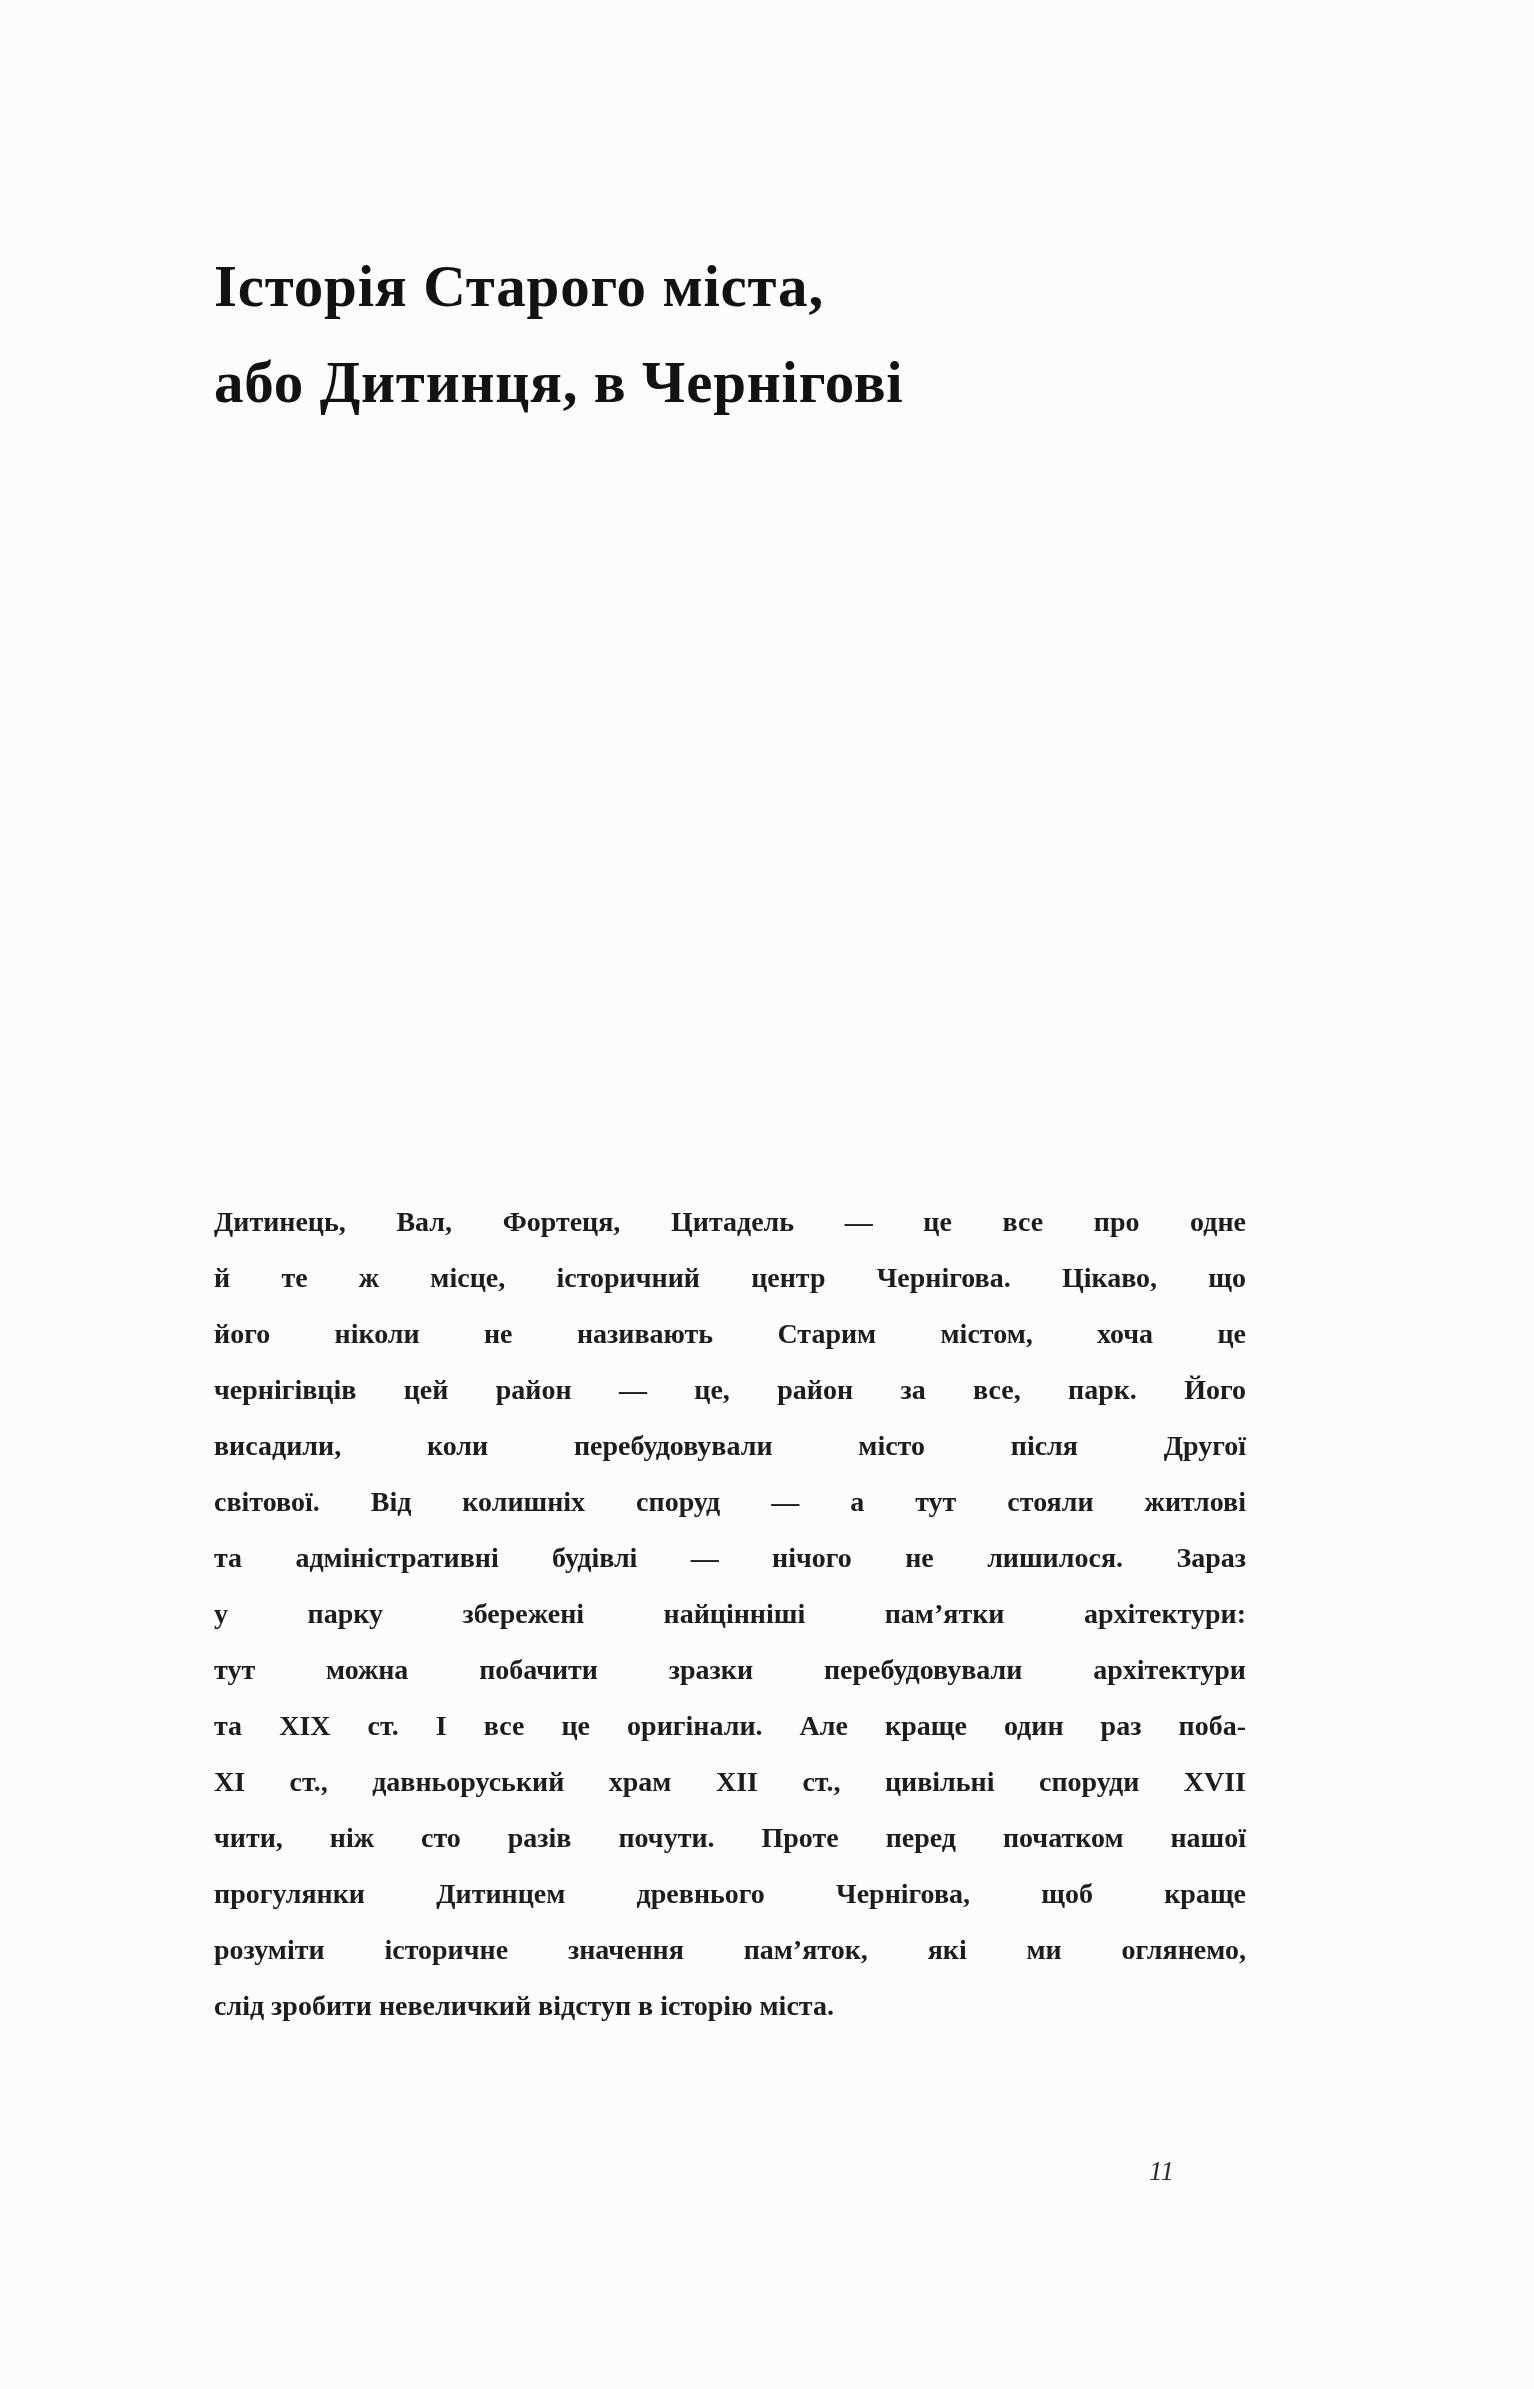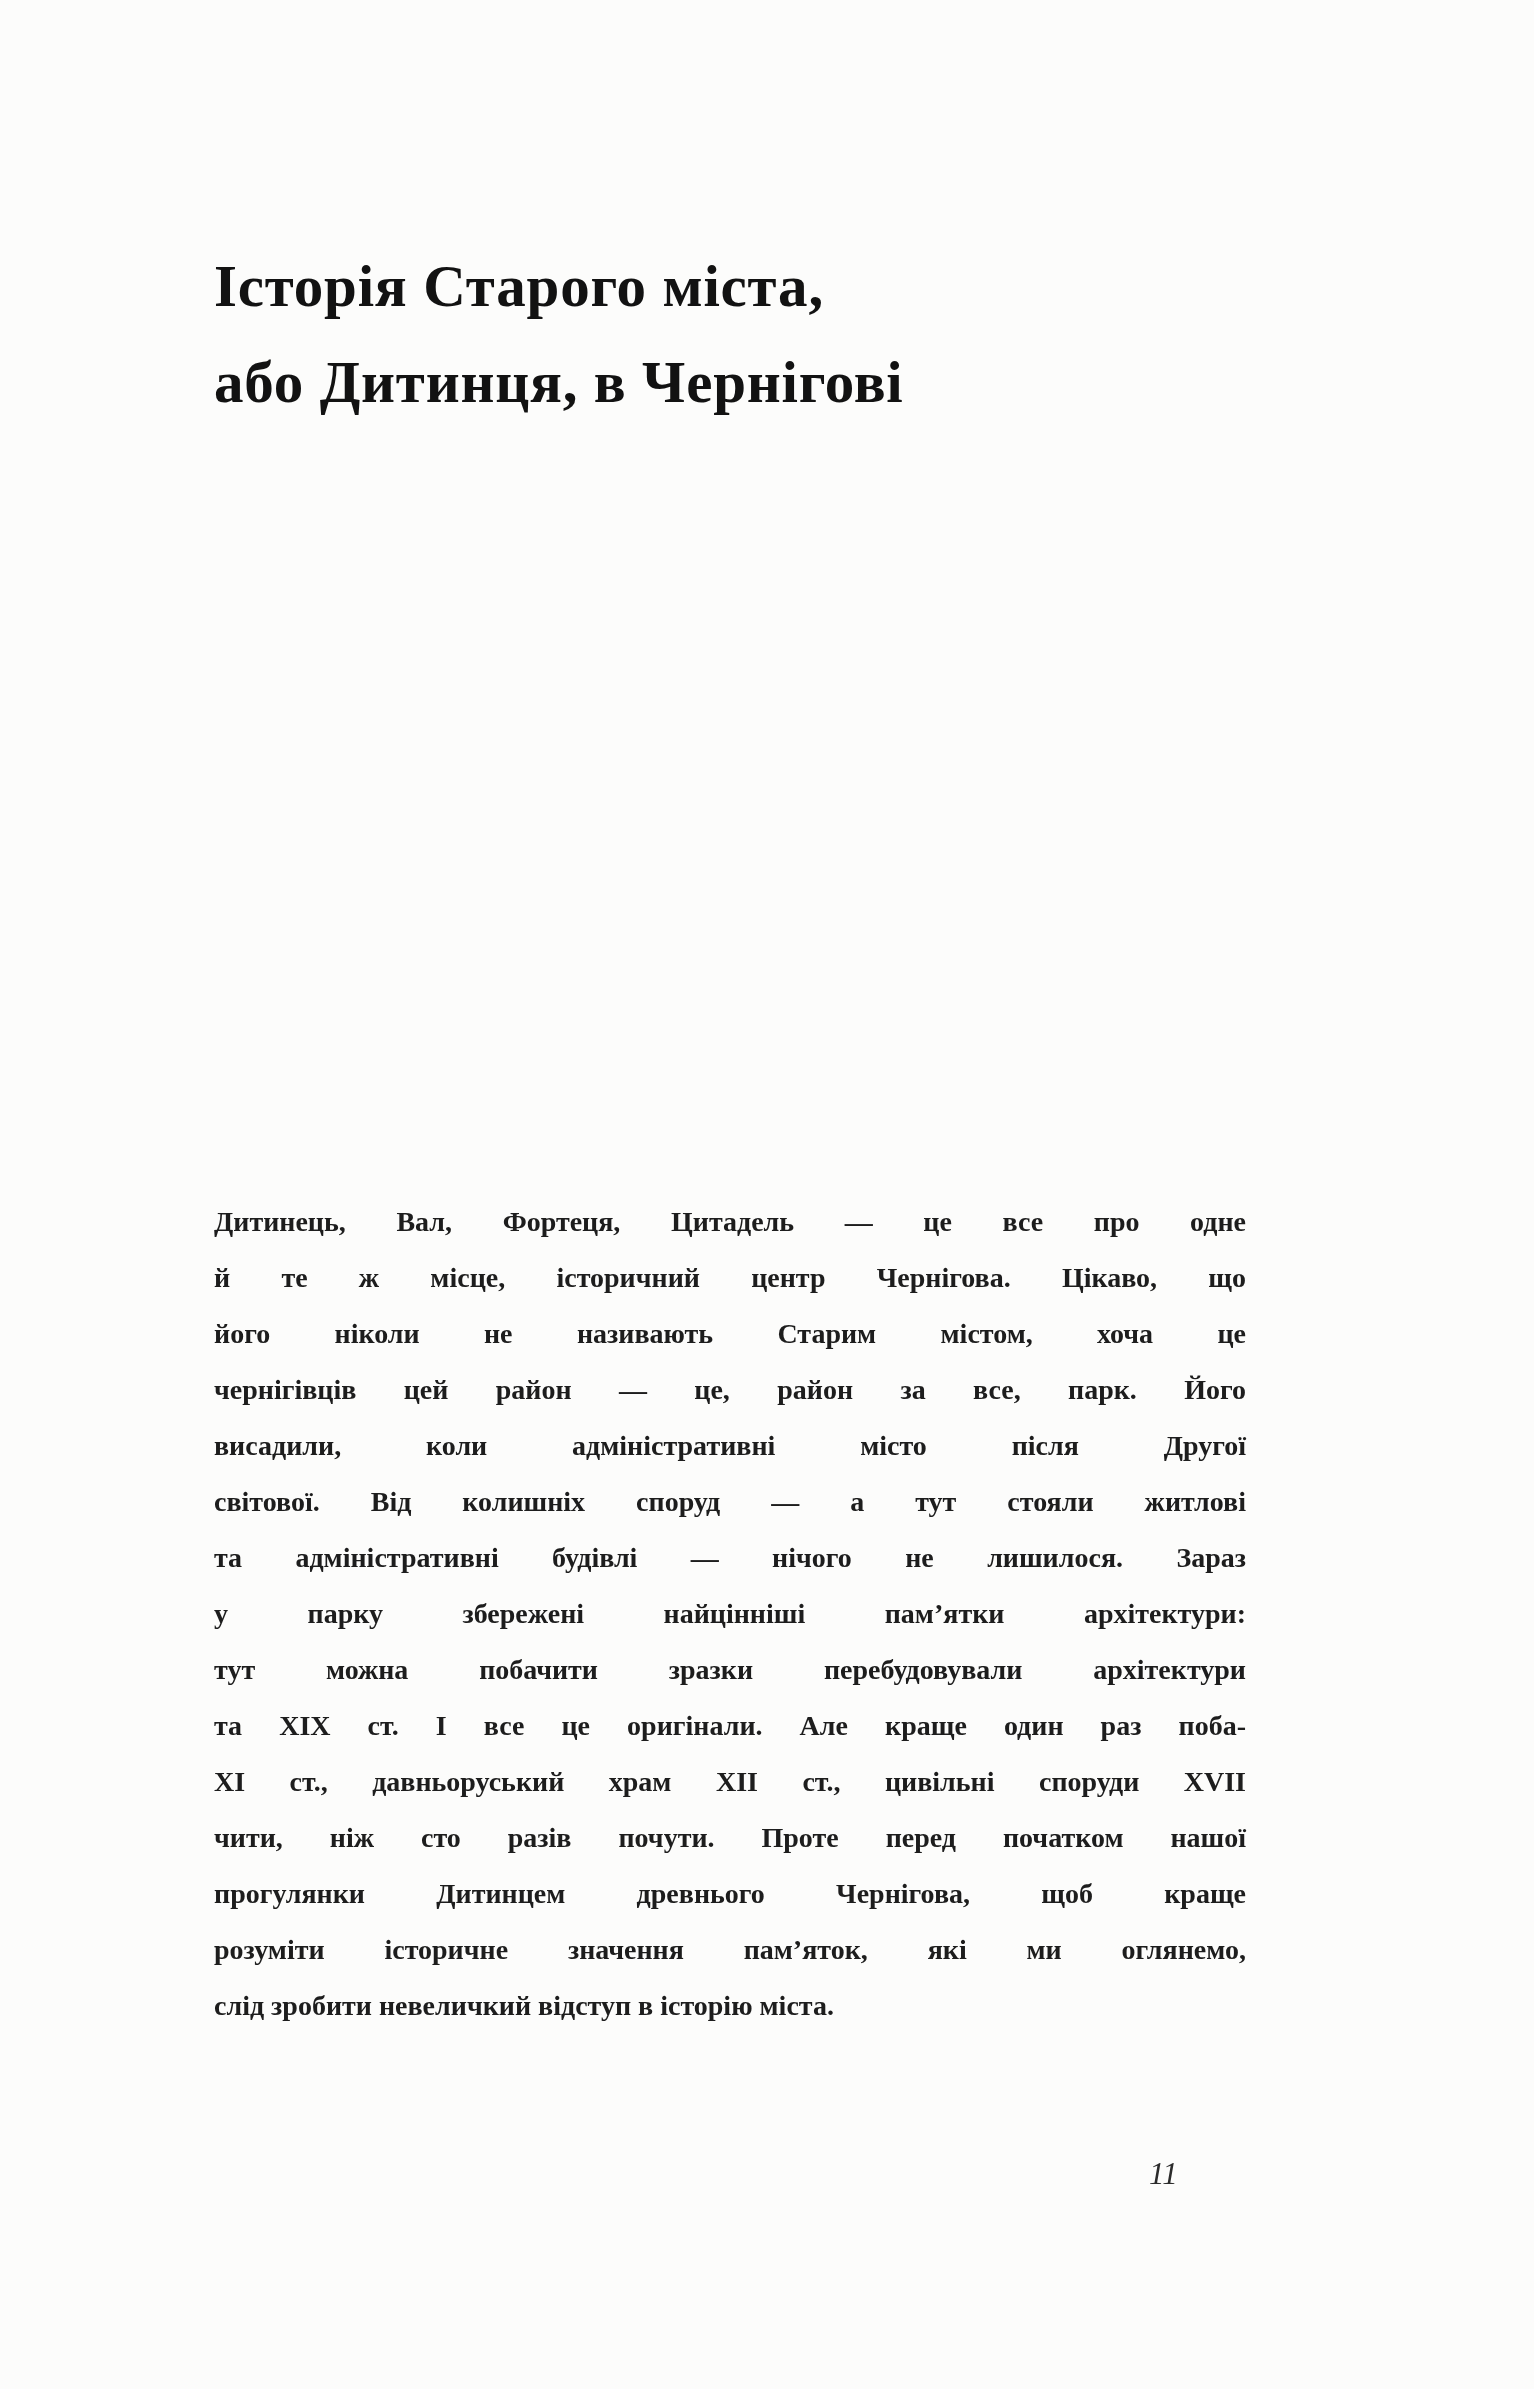--- a/index.html
+++ b/index.html
@@ -49,41 +49,41 @@
     text-align: justify;
     text-align-last: justify;
   }
   .body-text .line.last {
     text-align-last: left;
   }
   .page-number {
     position: absolute;
     left: 1149px;
     top: 2156px;
-    font-size: 31px;
+    font-size: 27px;
     font-style: italic;
     color: #2b2b2b;
   }
 </style>
 </head>
 <body>
 
 <div class="page">
 
   <h1 class="title">
     <span class="title-line">Історія Старого міста,</span>
     <span class="title-line">або Дитинця, в Чернігові</span>
   </h1>
 
   <div class="body-text">
       <div class="line">Дитинець, Вал, Фортеця, Цитадель — це все про одне</div>
       <div class="line">й те ж місце, історичний центр Чернігова. Цікаво, що</div>
       <div class="line">його ніколи не називають Старим містом, хоча це</div>
       <div class="line">чернігівців цей район — це, район за все, парк. Його</div>
-      <div class="line">висадили, коли адміністративні місто після Другої</div>
+      <div class="line">висадили, коли перебудовували місто після Другої</div>
       <div class="line">світової. Від колишніх споруд — а тут стояли житлові</div>
       <div class="line">та адміністративні будівлі — нічого не лишилося. Зараз</div>
       <div class="line">у парку збережені найцінніші пам’ятки архітектури:</div>
       <div class="line">тут можна побачити зразки перебудовували архітектури</div>
       <div class="line">та XIX ст. І все це оригінали. Але краще один раз поба-</div>
       <div class="line">XI ст., давньоруський храм XII ст., цивільні споруди XVII</div>
       <div class="line">чити, ніж сто разів почути. Проте перед початком нашої</div>
       <div class="line">прогулянки Дитинцем древнього Чернігова, щоб краще</div>
       <div class="line">розуміти історичне значення пам’яток, які ми оглянемо,</div>
       <div class="line last">слід зробити невеличкий відступ в історію міста.</div>

